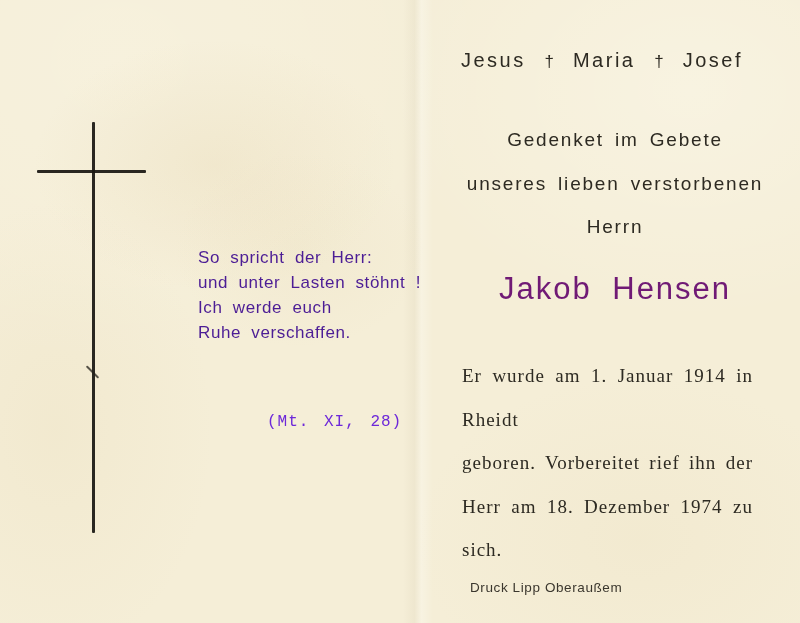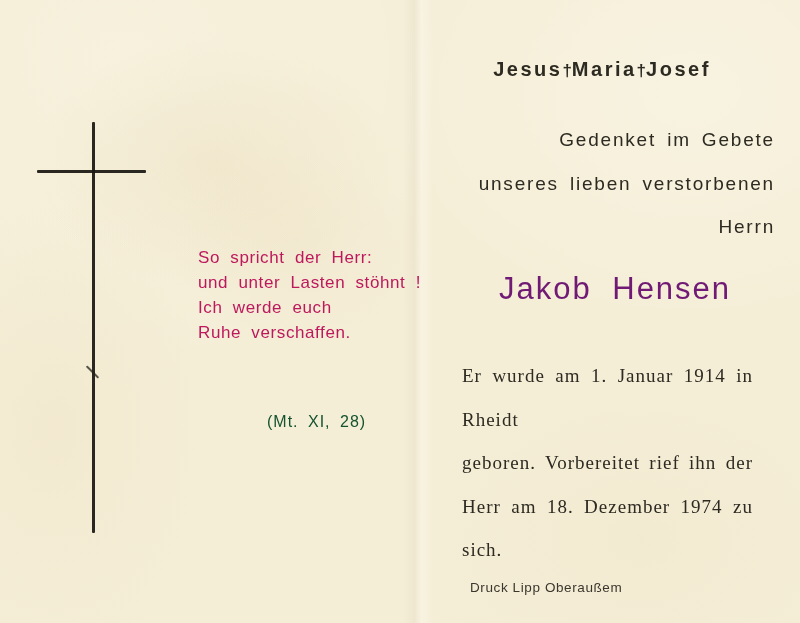--- a/index.html
+++ b/index.html
@@ -48,39 +48,40 @@
     position:absolute; left:84px; top:371px; width:17px; height:2px;
     background:rgba(35,32,25,0.75);
     transform:rotate(45deg); border-radius:1px;
   }
 
   
   .quote-block {
     position:absolute; left:198px; top:245px;
     font-size:17px; line-height:25px;
     letter-spacing:0.6px; word-spacing:5px;
-    color:#be185d;
+    color:#4c1d95;
   }
   .quote-reference {
     position:absolute; left:267px; top:413px;
     font-size:16px; letter-spacing:1px; word-spacing:4px;
-    color:#14532d;
+    color:#6d28d9;
+    font-family:Liberation Mono, monospace;
   }
 
   
   .invocation-row {
-    position:absolute; left:461px; top:58px; width:282px;
-    display:flex; justify-content:center; align-items:baseline;
-    font-size:20px; line-height:22px; letter-spacing:2.5px;font-weight:bold;
+    position:absolute; left:461px; top:49px; width:282px;
+    display:flex; justify-content:space-between; align-items:baseline;
+    font-size:20px; line-height:22px; letter-spacing:2.5px;
   }
   .invocation-cross { font-size:17px; letter-spacing:0; }
 
   .intro-block {
     position:absolute; left:455px; top:118px; width:320px;
-    text-align:right;
+    text-align:center;
     font-size:19px; line-height:43.5px;
     letter-spacing:1.8px; word-spacing:4px;
   }
 
   .deceased-name {
     position:absolute; left:455px; top:272px; width:320px;
     text-align:center;
     font-size:31px; line-height:34px;
     letter-spacing:2px; word-spacing:10px;
     color:#701a75;

